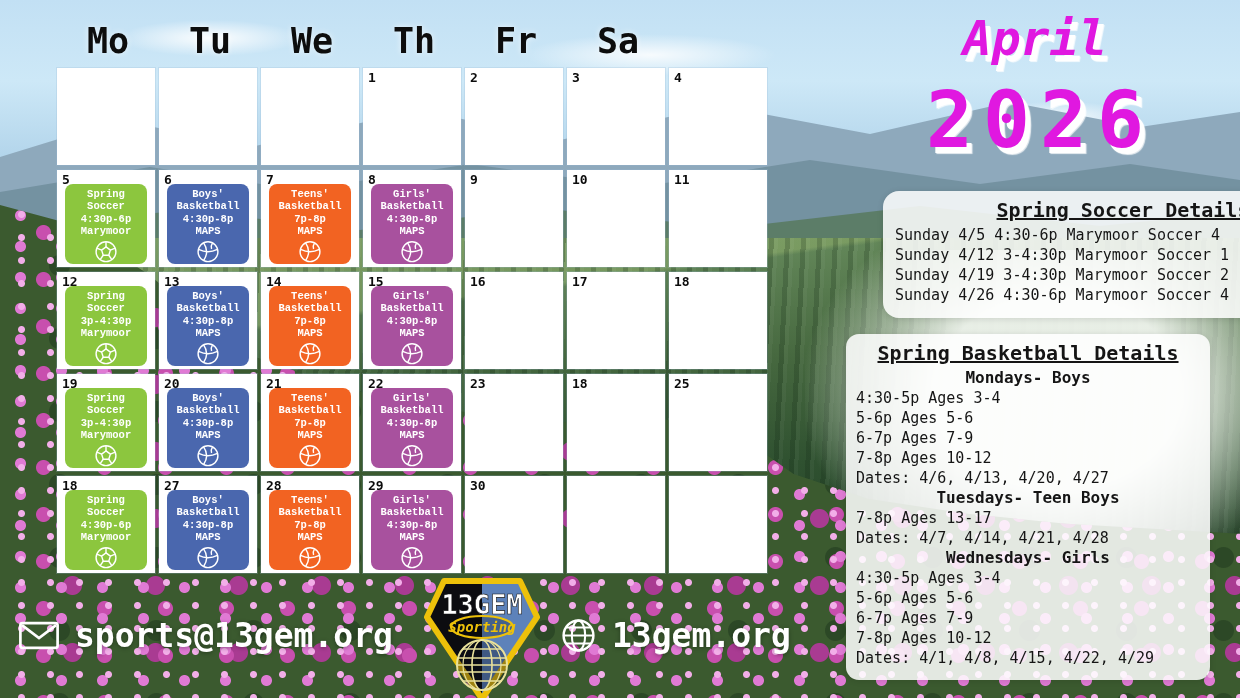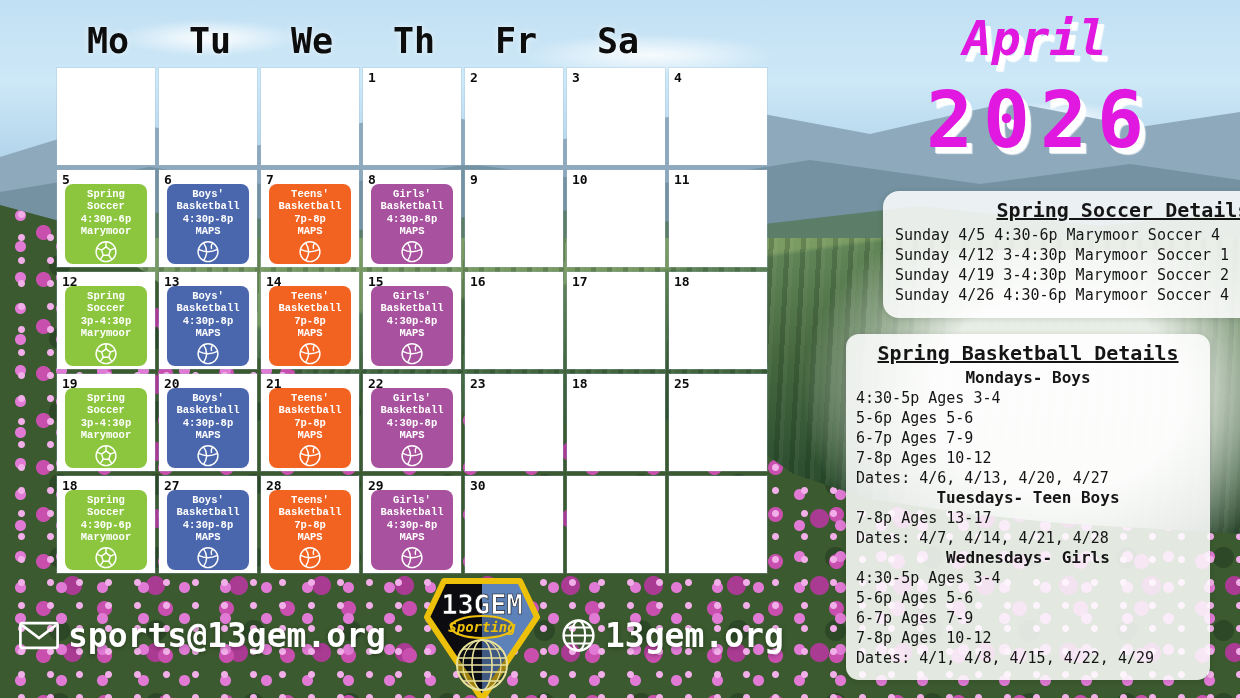--- a/index.html
+++ b/index.html
@@ -57,21 +57,21 @@
   .panel{position:absolute;background:rgba(255,255,255,.86);border-radius:16px;color:#151515;
     box-shadow:0 1px 6px rgba(0,0,0,.12);box-sizing:border-box;}
   .panel h2{margin:7px 0 3px 0;text-align:center;font-size:20px;font-weight:800;
     text-decoration:underline;font-family:inherit;}
   .soccer-panel{left:883px;top:191px;width:480px;height:127px;}
   .soccer-panel .pline{font-size:15px;line-height:20px;padding-left:12px;white-space:nowrap;}
   .basketball-panel{left:846px;top:334px;width:364px;height:346px;border-radius:13px;}
   .basketball-panel .pline{font-size:15px;line-height:20px;padding-left:10px;white-space:nowrap;}
   .psub{font-size:16px;font-weight:800;line-height:20px;text-align:center;}
   
-  .contact{position:absolute;display:flex;align-items:center;gap:8px;color:#fff;
+  .contact{position:absolute;display:flex;align-items:center;gap:15px;color:#fff;
     font-size:33px;font-weight:800;text-shadow:0 1px 4px rgba(0,0,0,.35);white-space:nowrap;}
   .contact-email{left:18px;top:616px;}
   .contact-site{left:560px;top:616px;}
   .logo{position:absolute;left:424px;top:577px;width:116px;height:126px;}
   .gem-text{font-family:"DejaVu Sans Mono",monospace;font-weight:800;}
 </style>
 </head>
 <body>
 
 <div class="stage">

